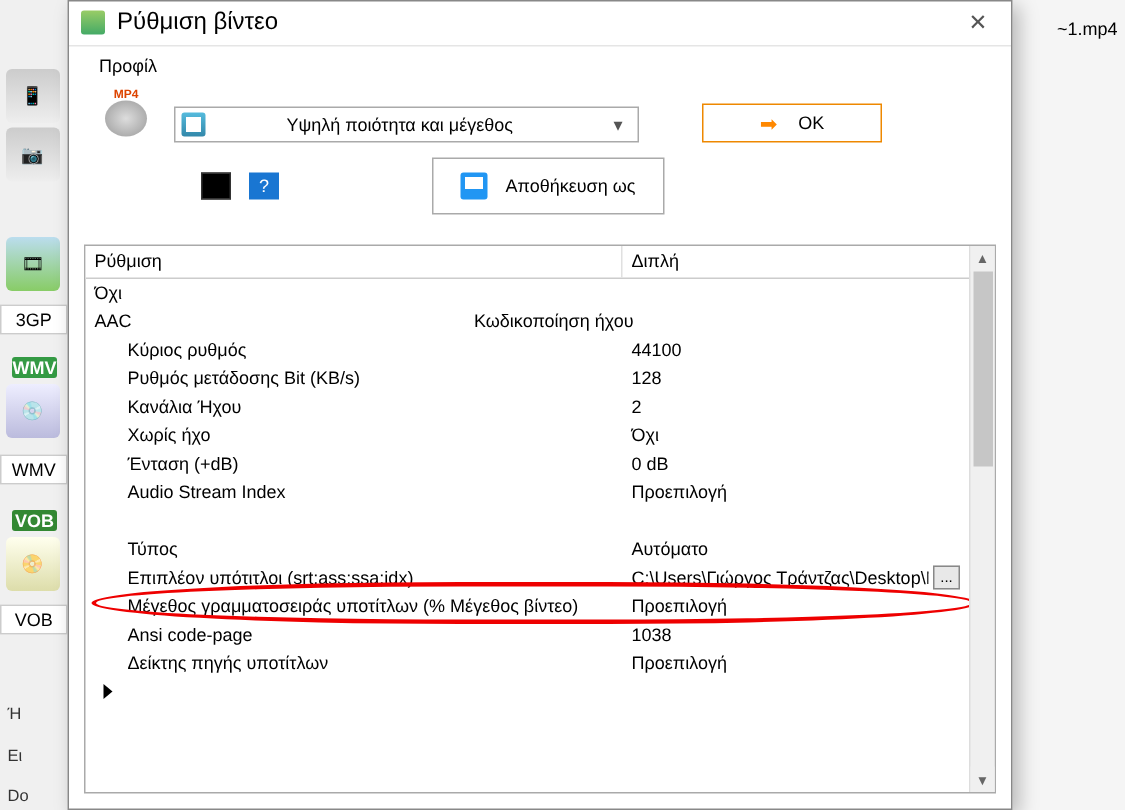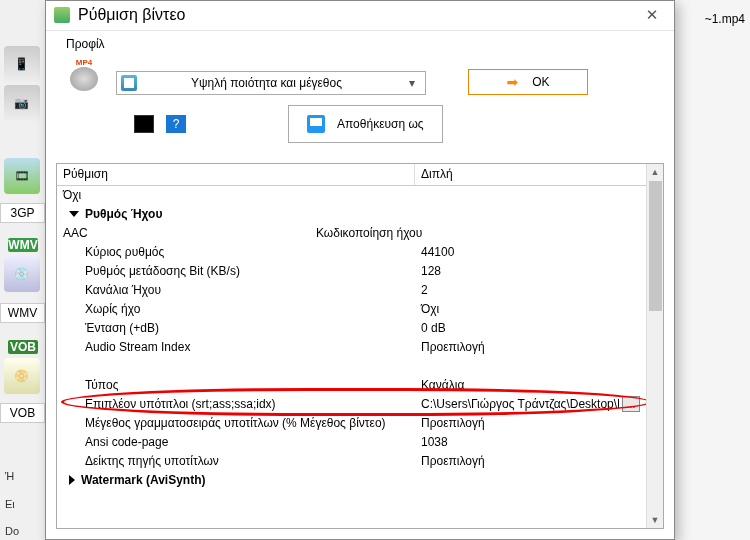--- a/index.html
+++ b/index.html
@@ -136,27 +136,20 @@
   <div class="table-wrap">
     <div class="table-scroll">
       <div class="thead">
         <div class="th c1">Ρύθμιση</div>
         <div class="th c2">Διπλή</div>
       </div>
       <div class="tbody" id="tbody">
           <div class="trow indent1">
             <div class="cell c2">Όχι</div>
           </div>
-          <div class="trow grp">
-            <div class="cell c1">
-              <span class="tri"></span>
-              <span>Ρυθμός Ήχου</span>
-            </div>
-            <div class="cell c2"></div>
-          </div>
           <div class="trow indent1">
             <div class="cell c2">AAC</div>
             <div class="cell c1">Κωδικοποίηση ήχου</div>
           </div>
           <div class="trow indent1">
             <div class="cell c1">Κύριος ρυθμός</div>
             <div class="cell c2">44100</div>
           </div>
           <div class="trow indent1">
             <div class="cell c1">Ρυθμός μετάδοσης Bit (KB/s)</div>
@@ -176,21 +169,21 @@
           </div>
           <div class="trow indent1">
             <div class="cell c1">Audio Stream Index</div>
             <div class="cell c2">Προεπιλογή</div>
           </div>
           <div class="trow grp">
             <div class="cell c2"></div>
           </div>
           <div class="trow indent1">
             <div class="cell c1">Τύπος</div>
-            <div class="cell c2">Κανάλια</div>
+            <div class="cell c2">Αυτόματο</div>
           </div>
           <div class="trow indent1">
             <div class="cell c1">Επιπλέον υπότιτλοι (srt;ass;ssa;idx)</div>
             <div class="cell c2 pathcell">
               <span>C:\Users\Γιώργος Τράντζας\Desktop\Νέ</span>
               <span class="browse-btn">...</span>
             </div>
           </div>
           <div class="trow indent1">
             <div class="cell c1">Μέγεθος γραμματοσειράς υποτίτλων (% Μέγεθος βίντεο)</div>
@@ -200,21 +193,20 @@
             <div class="cell c1">Ansi code-page</div>
             <div class="cell c2">1038</div>
           </div>
           <div class="trow indent1">
             <div class="cell c1">Δείκτης πηγής υποτίτλων</div>
             <div class="cell c2">Προεπιλογή</div>
           </div>
           <div class="trow grp">
             <div class="cell c1">
               <span class="tri right"></span>
-              <span>Watermark (AviSynth)</span>
             </div>
             <div class="cell c2"></div>
           </div>
         </div>
       <div class="red-oval" id="red-oval" style="left: 4px; top: 224px; width: 590px; height: 28px;"></div>
     </div>
     <div class="scrollbar">
       <div class="sb-btn">▲</div>
       <div class="sb-thumb"></div>
       <div class="sb-btn bot">▼</div>

